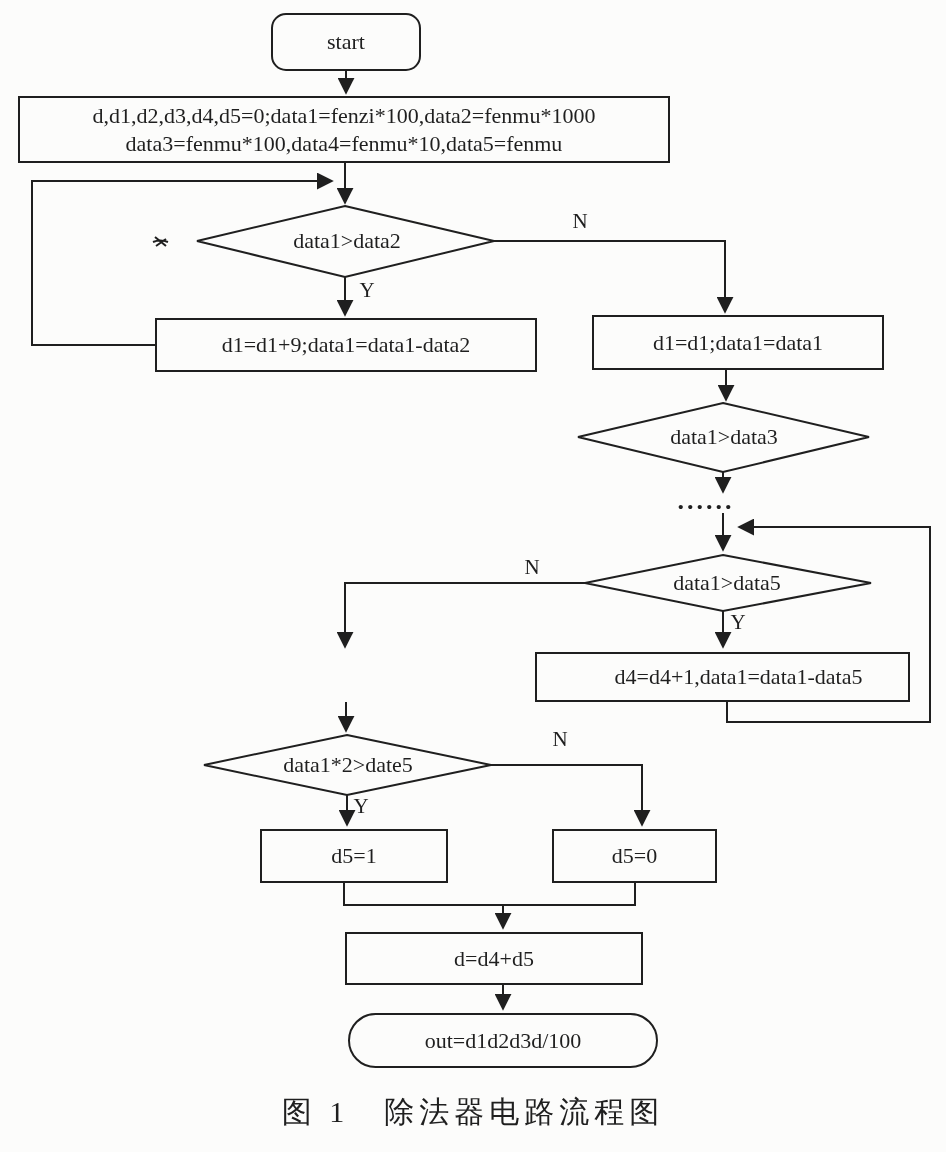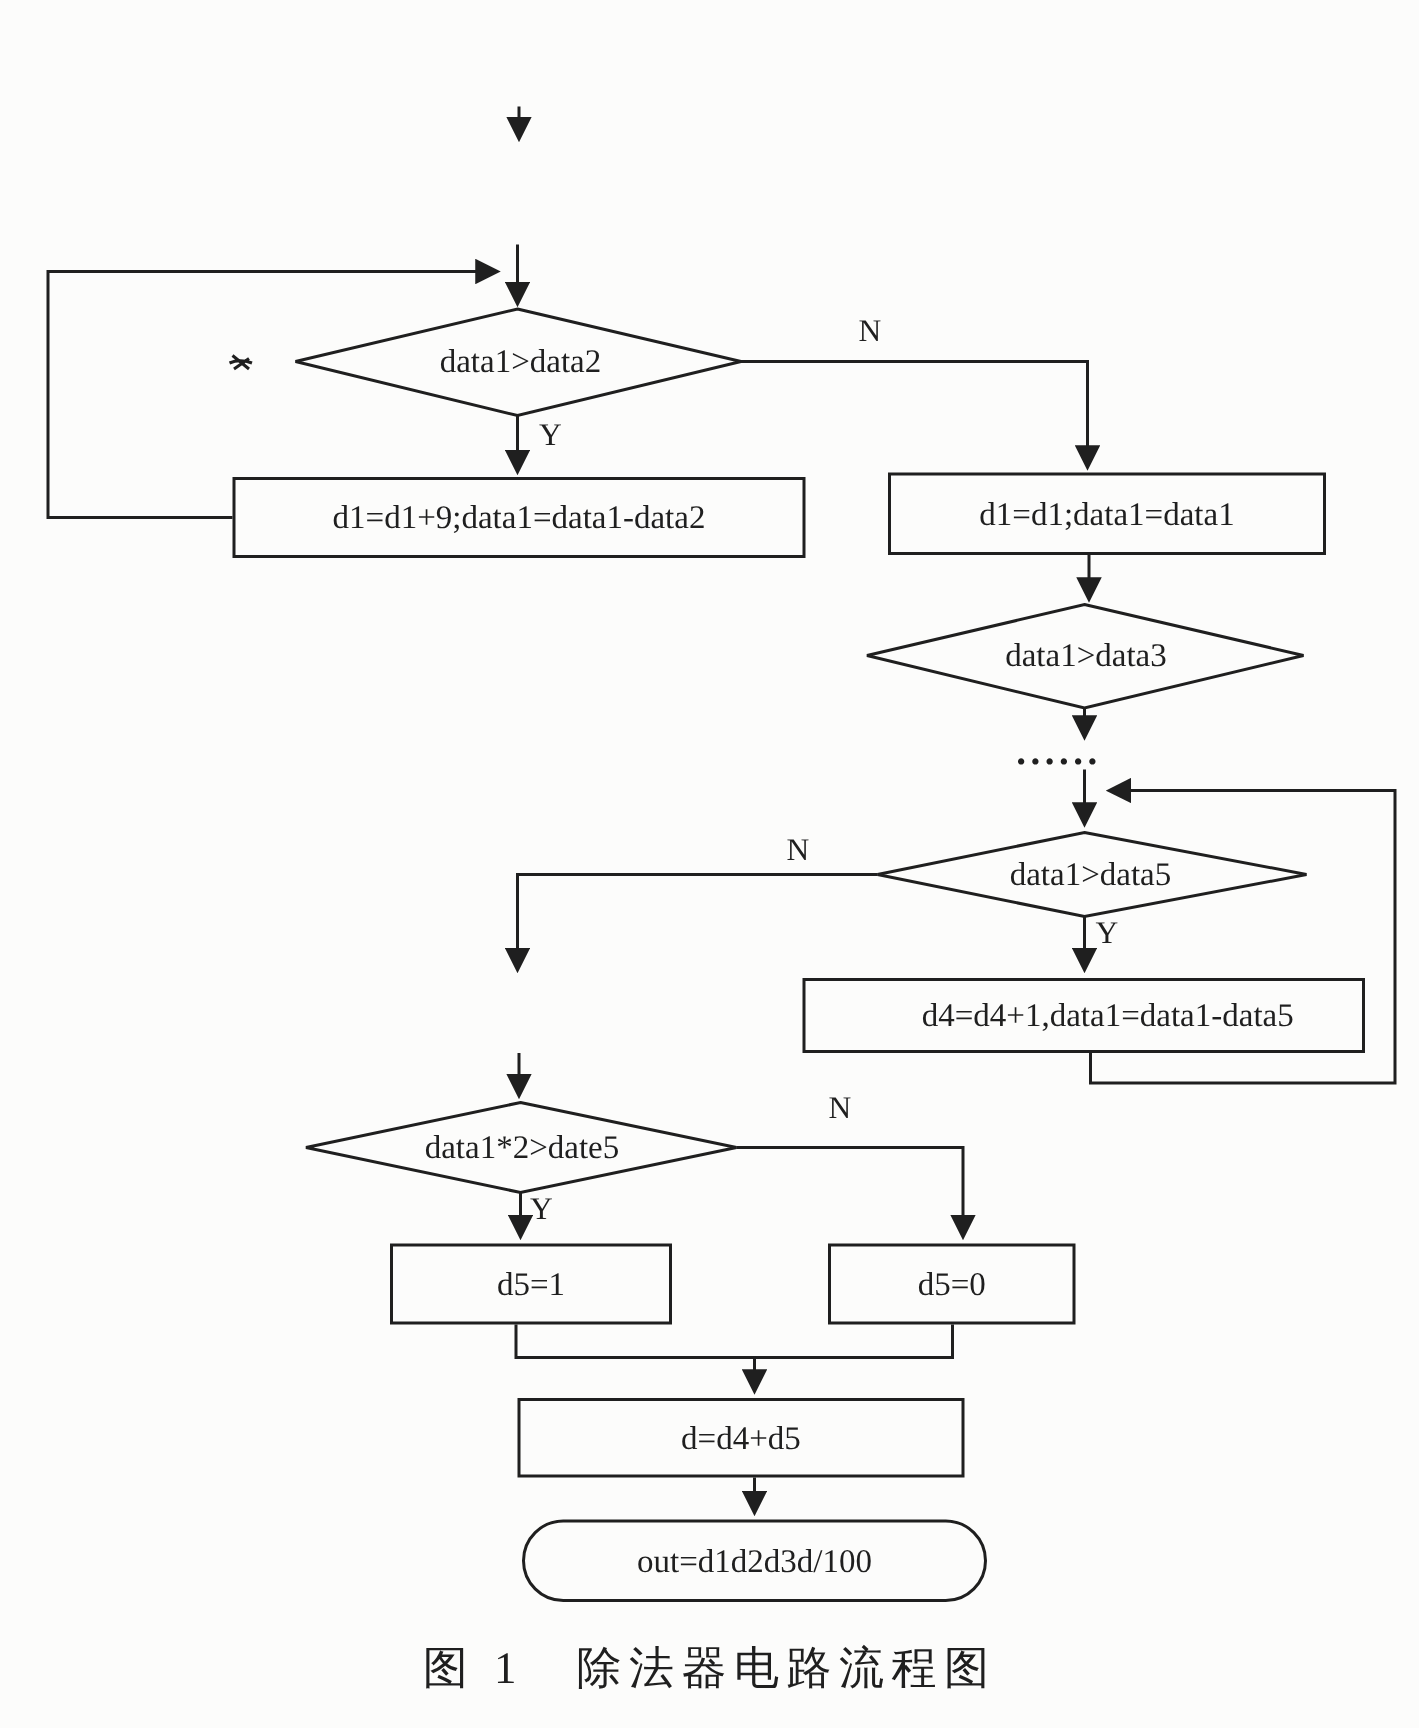--- a/index.html
+++ b/index.html
@@ -91,21 +91,28 @@
     <path d="M344,883 V905 H635 V883"></path>
     <path d="M503,905 V927" marker-end="url(#arr)"></path>
 
     <path d="M503,985 V1008" marker-end="url(#arr)"></path>
 
     <g>
       <path d="M155,237 L166,246 M166,239 L156,246 M153,242 Q160,239 168,242" stroke-width="2.4"></path>
     </g>
   </svg>
 
+  <div class="node terminator" style="left:271px; top:13px; width:150px; height:58px;">
+    <span>start</span>
+  </div>
 
+  <div class="node init-lines" style="left:18px; top:96px; width:652px; height:67px;">
+    <span>d,d1,d2,d3,d4,d5=0;data1=fenzi*100,data2=fenmu*1000</span>
+    <span>data3=fenmu*100,data4=fenmu*10,data5=fenmu</span>
+  </div>
 
   <div class="dlabel" style="left:347px; top:241px;">data1&gt;data2</div>
   <div class="dlabel" style="left:724px; top:437px;">data1&gt;data3</div>
   <div class="dlabel" style="left:727px; top:583px;">data1&gt;data5</div>
   <div class="dlabel" style="left:348px; top:765px;">data1*2&gt;date5</div>
 
   <div class="node" style="left:155px; top:318px; width:382px; height:54px;">
     <span>d1=d1+9;data1=data1-data2</span>
   </div>
 

